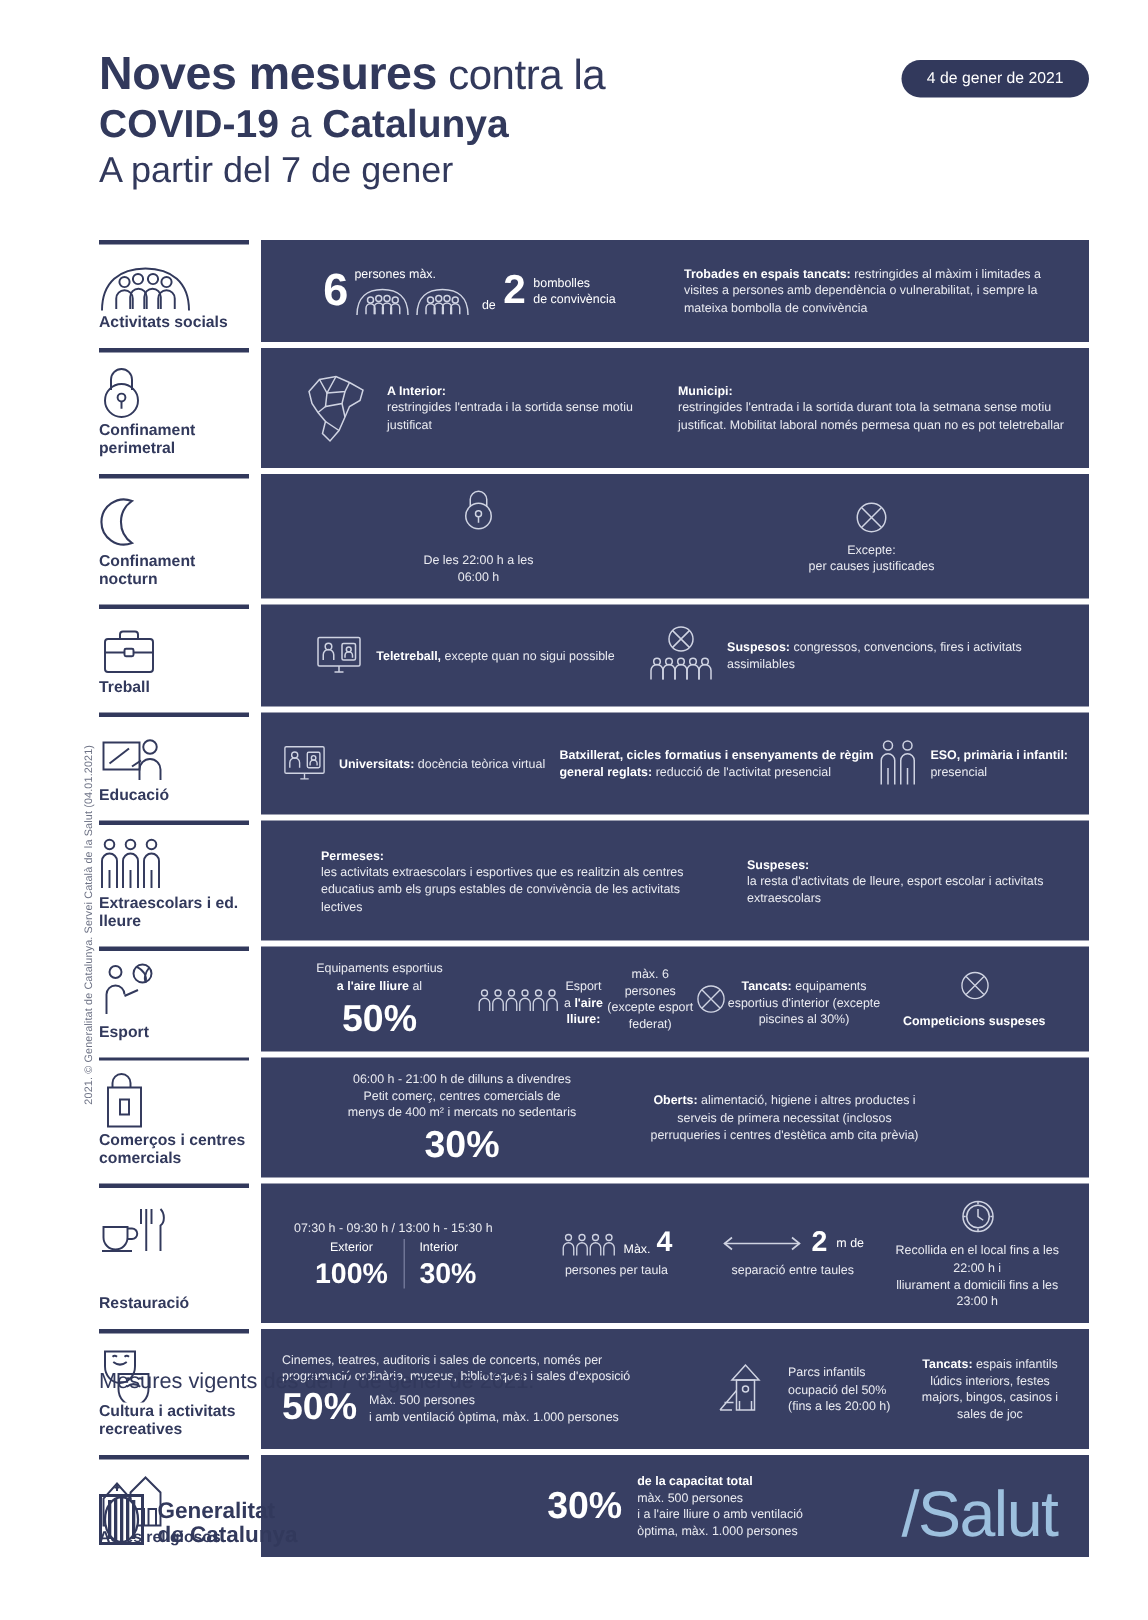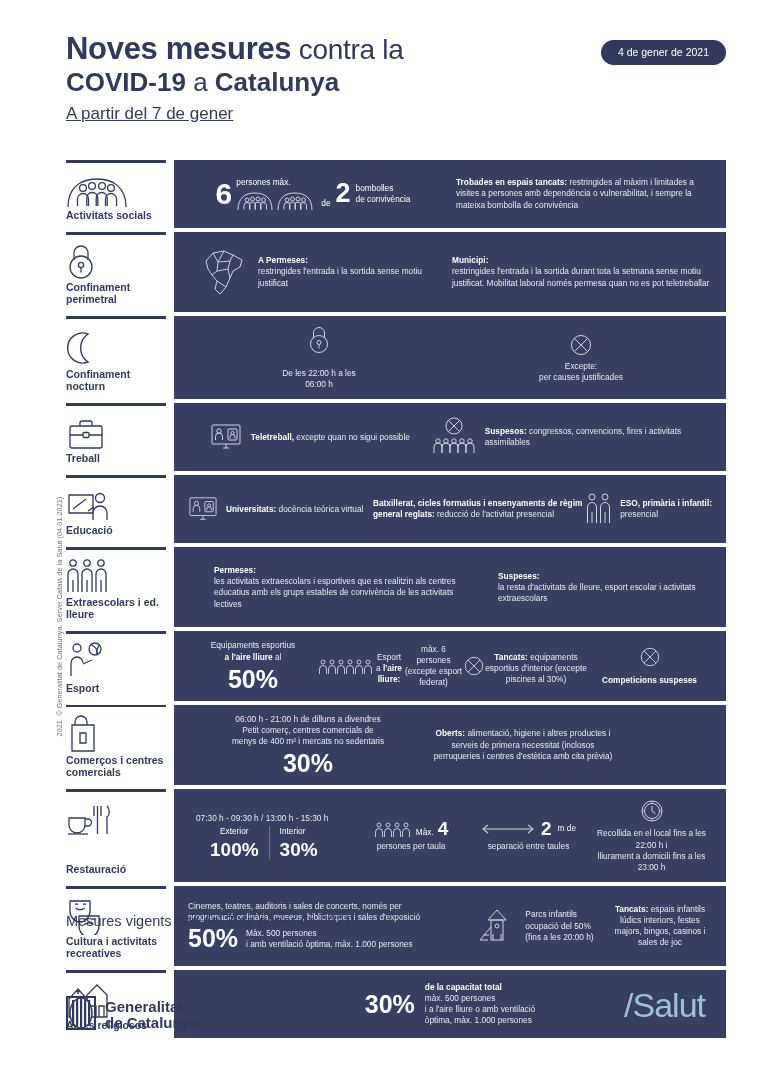--- a/index.html
+++ b/index.html
@@ -12,21 +12,21 @@
     overflow: hidden;
   }
   .page { position: relative; width: 765px; height: 1080px; background:#fff; }
 
   
   .header { position:absolute; left:66px; top:34px; width:660px; }
   .title-l1 { font-size:28px; line-height:30px; color:#32395c; letter-spacing:-0.3px; }
   .title-l1 .bold { font-weight:700; font-size:31px; }
   .title-l2 { font-size:26px; line-height:30px; font-weight:700; color:#32395c; margin-top:2px;}
   .title-l2 .reg { font-weight:400; }
-  .subtitle { font-size:17px; line-height:24px; color:#32395c; margin-top:5px; font-weight:400;text-decoration:underline;}
+  .subtitle { font-size:24px; line-height:24px; color:#32395c; margin-top:5px; font-weight:400;}
   .date-badge {
     position:absolute; right:0; top:6px;
     background:#32395c; color:#ffffff;
     font-size:10.5px; padding:6px 17px 7px 17px;
     border-radius:14px; white-space:nowrap;
   }
 
   
   .side-copy {
     position:absolute; left:-86px; top:612px;
@@ -67,21 +67,21 @@
   .ic { flex:0 0 auto; display:flex; align-items:center; justify-content:center; }
   .ic svg { display:block; }
 
   
   .foot1 { position:absolute; left:66px; top:913px; font-size:14.5px; color:#32395c; }
   .foot2 { position:absolute; left:66px; top:932px; font-size:17.5px; font-weight:700; color:#32395c; letter-spacing:-0.2px;}
 
   
   .gencat { position:absolute; left:66px; top:996px; display:flex; align-items:center; gap:9px; }
   .gencat-text { font-size:15px; font-weight:700; line-height:16px; color:#32395c; }
-  .salut { position:absolute; right:60px; top:986px; font-size:34px; color:#9dc0de; font-weight:400; letter-spacing:-1px; }
+  .salut { position:absolute; right:60px; top:986px; font-size:43px; color:#9dc0de; font-weight:400; letter-spacing:-1px; }
 </style>
 </head>
 <body>
 
 <div class="page">
 
   <div class="header">
     <div class="title-l1"><span class="bold">Noves mesures</span><span> contra la</span></div>
     <div class="title-l2"><span>COVID-19</span><span class="reg"> a </span><span>Catalunya</span></div>
     <div class="subtitle">A partir del 7 de gener</div>
@@ -176,21 +176,21 @@
               <path d="M6 14 L13 6 L24 4 L33 8 L42 13 L40 20 L33 24 L30 31 L26 40 L20 47 L15 42 L17 34 L12 28 L8 22 Z"></path>
               <path d="M13 6 L18 15 L24 4"></path>
                   <path d="M18 15 L30 14 L33 8"></path>
                   <path d="M18 15 L17 24 L28 22 L30 14"></path>
               <path d="M17 24 L12 28"></path>
                   <path d="M28 22 L30 31"></path>
                   <path d="M17 34 L26 40"></path>
             </g>
               </svg>
           </span>
-          <p class="txt"><b>A Permeses:</b><br><span>restringides l'entrada i la sortida sense motiu justificat</span></p>
+          <p class="txt"><b>A Interior:</b><br><span>restringides l'entrada i la sortida sense motiu justificat</span></p>
         </div>
         <div class="blk" style="flex:1;padding-left:14px;">
           <p class="txt"><b>Municipi:</b><br><span>restringides l'entrada i la sortida durant tota la setmana sense motiu justificat. Mobilitat laboral només permesa quan no es pot teletreballar</span></p>
         </div>
       </div>
     </div>
 
     <div class="row">
       <div class="label-cell">
         <div class="label-icon">

